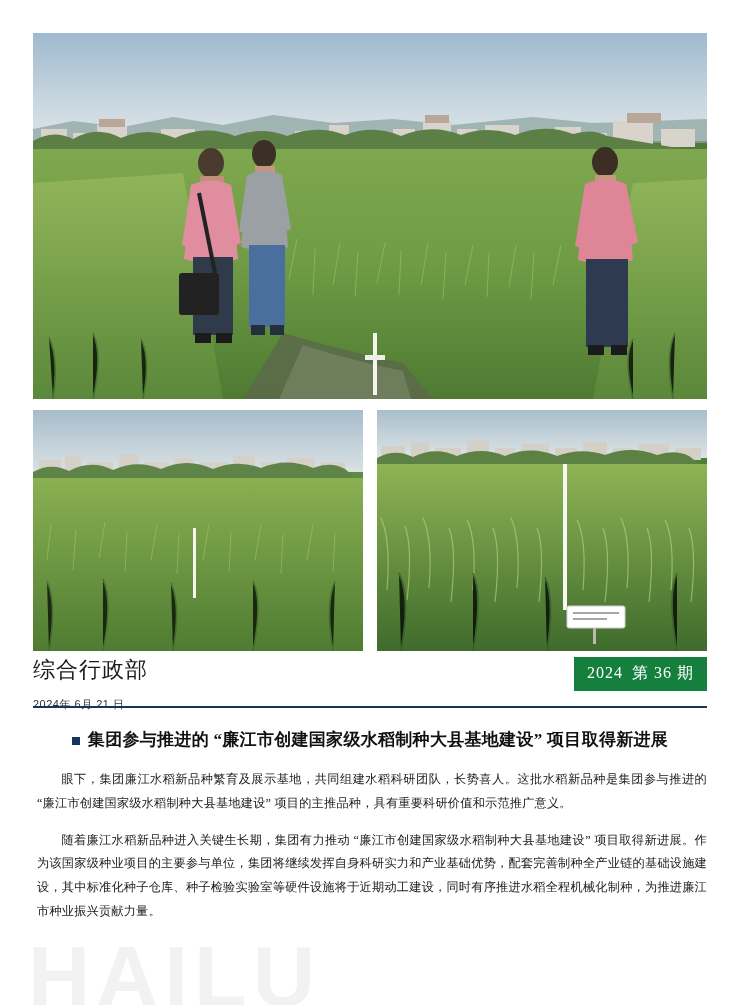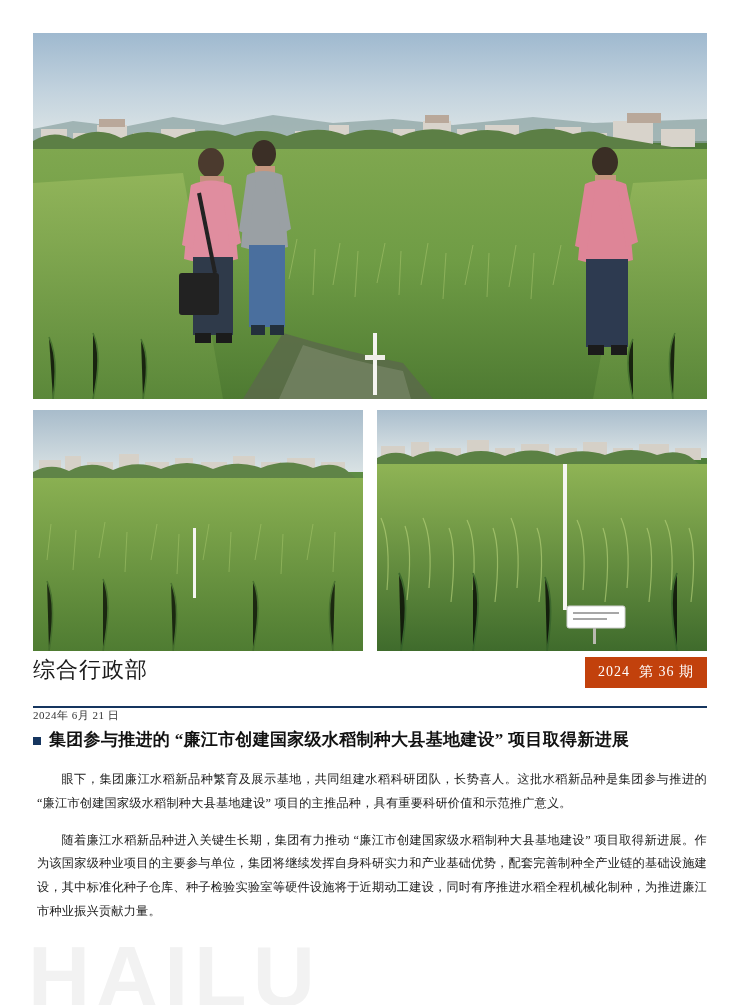--- a/index.html
+++ b/index.html
@@ -72,34 +72,34 @@
     left: 33px;
     top: 655px;
   }
   .dept-name {
     font-family: "Liberation Serif", serif;
     font-size: 22px;
     color: #1a1a1a;
     letter-spacing: 1px;
   }
   .dept-date {
-    margin-top: 23px;
-    font-family: Liberation Serif, serif;
+    margin-top: 12px;
+    font-family: Liberation Sans, sans-serif;
     font-size: 11px;
     color: #333333;
     letter-spacing: 0.5px;
   }
 
   .issue-badge {
     position: absolute;
     right: 33px;
     top: 657px;
-    background: #c2410c;
+    background: #15803d;
     color: #ffffff;
-    font-size: 14px;
+    font-size: 16px;
     font-family: "Liberation Serif", serif;
     padding: 6px 13px 7px 13px;
     letter-spacing: 1px;
     white-space: nowrap;
   }
   .issue-badge .sep { display: inline-block; width: 9px; }
 
   .rule {
     position: absolute;
     left: 33px;
@@ -111,20 +111,21 @@
 
   
   .headline {
     position: absolute;
     left: 33px;
     right: 33px;
     top: 728px;
     display: flex;
     align-items: flex-start;
     gap: 8px;
+    justify-content: center;
   }
   .headline .bullet {
     width: 8px;
     height: 8px;
     background: #15355f;
     margin-top: 9px;
     flex: 0 0 auto;
   }
   .headline .htext {
     font-family: "Liberation Serif", serif;

